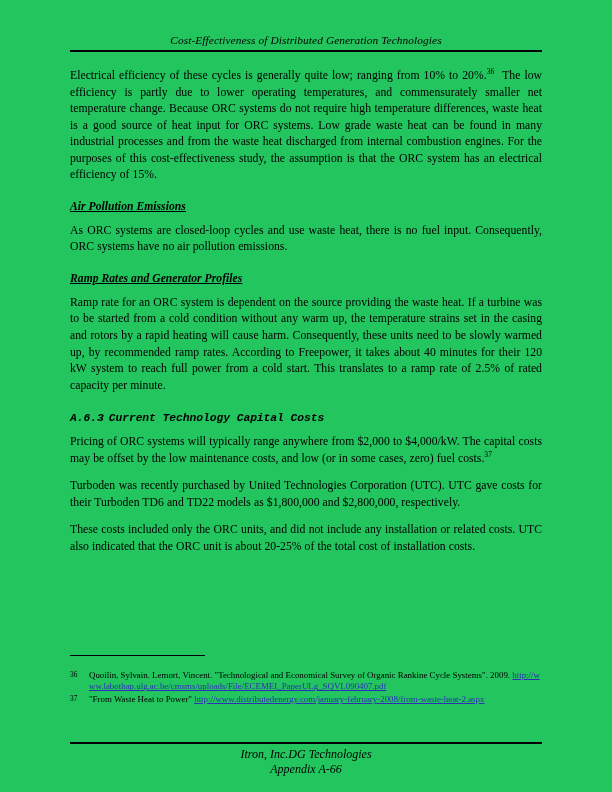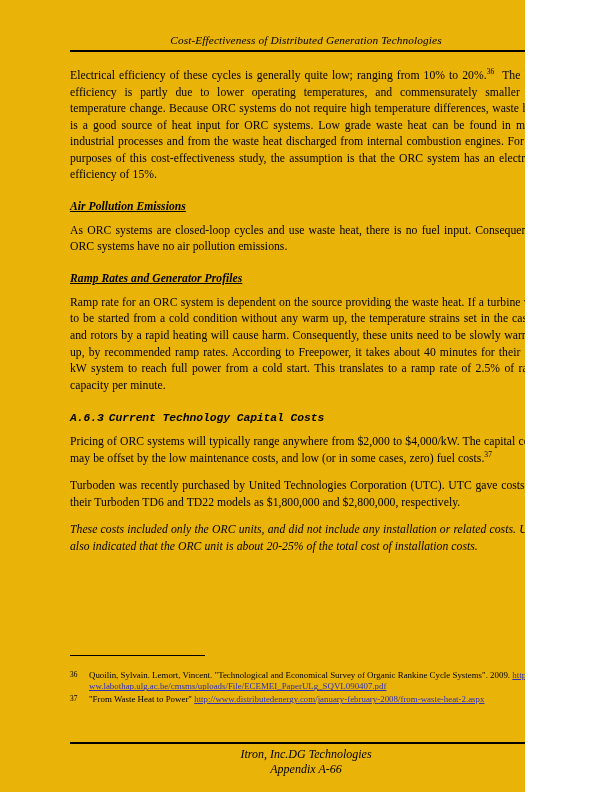--- a/index.html
+++ b/index.html
@@ -2,23 +2,23 @@
 <html><head>
 <meta charset="utf-8">
 <style>
   html, body {
     margin: 0;
     padding: 0;
     background: #ffffff;
   }
   .page {
     position: relative;
-    width: 525px;
+    width: 612px;
     height: 792px;
-    background: #eab308;
+    background: #22c55e;
     overflow: hidden;
     font-family: "Liberation Serif", "DejaVu Serif", serif;
     color: #000000;
   }
 
   
   .header {
     position: absolute;
     left: 70px;
     top: 33px;
@@ -68,21 +68,21 @@
 
   p.body {
     margin: 0 0 11px 0;
     font-size: 11.7px;
     line-height: 16.55px;
     text-align: justify;
     text-justify: inter-word;
     letter-spacing: 0.02px;
     word-spacing: 0.1px;
   }
-  p.body.last { margin-bottom: 8px; font-style: italic; }
+  p.body.last { margin-bottom: 8px; }
 
   sup.fn {
     font-size: 7.6px;
     vertical-align: super;
     line-height: 0;
   }
 
   
   .footnotes {
     position: absolute;

